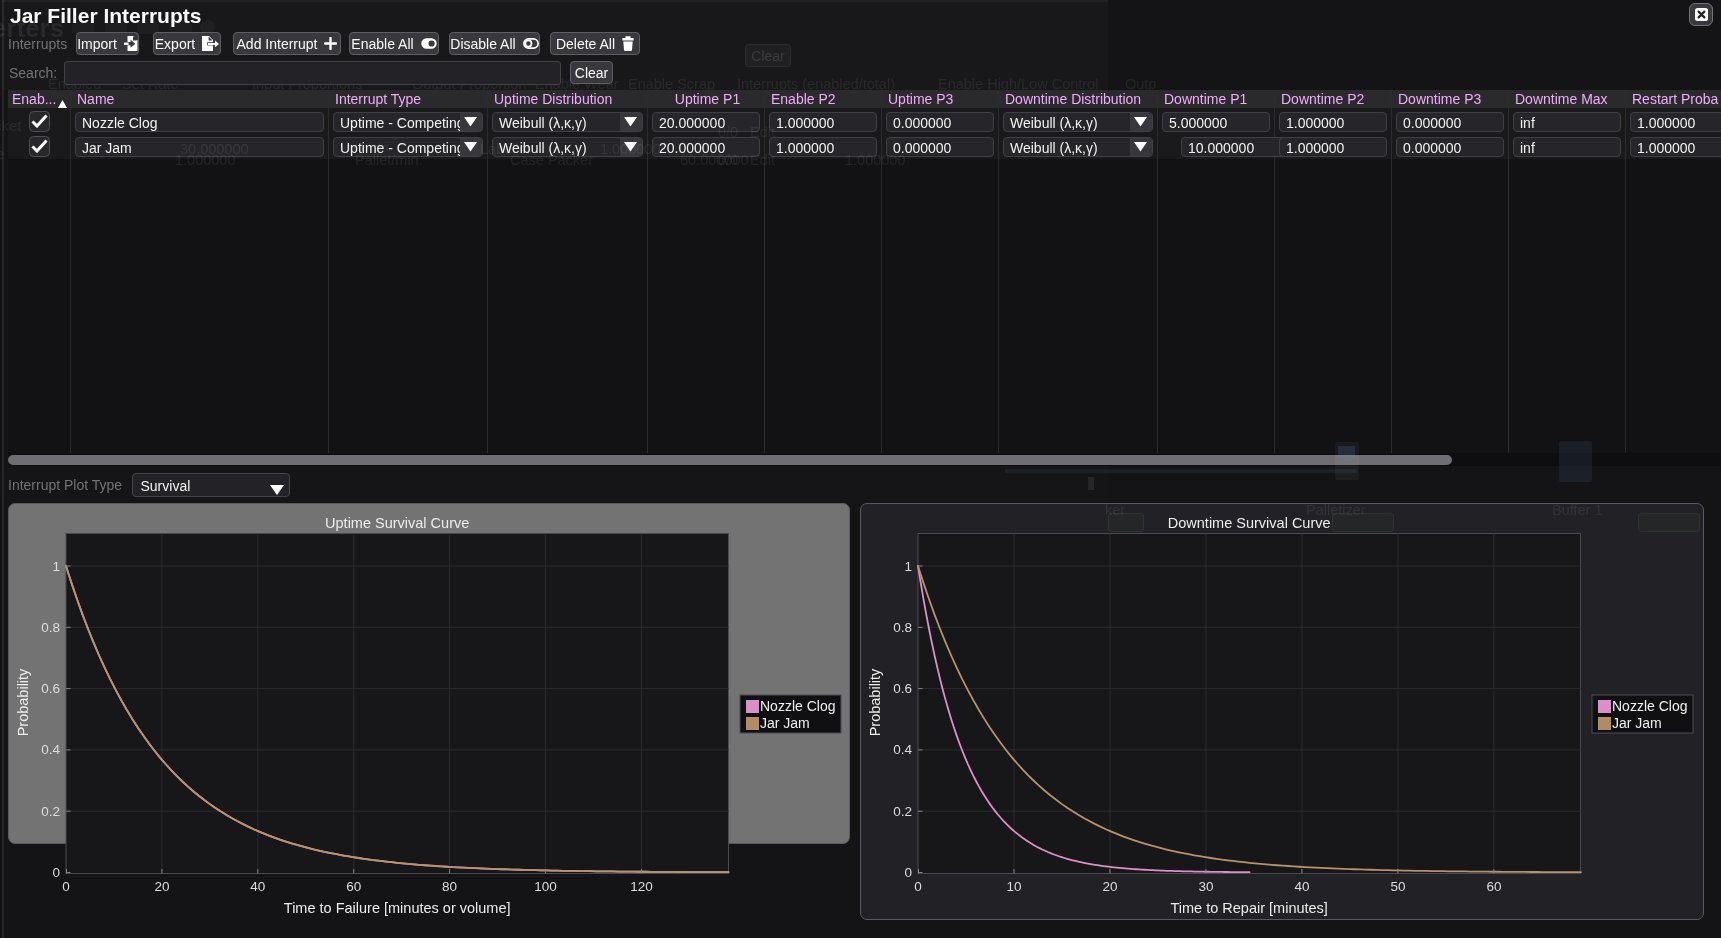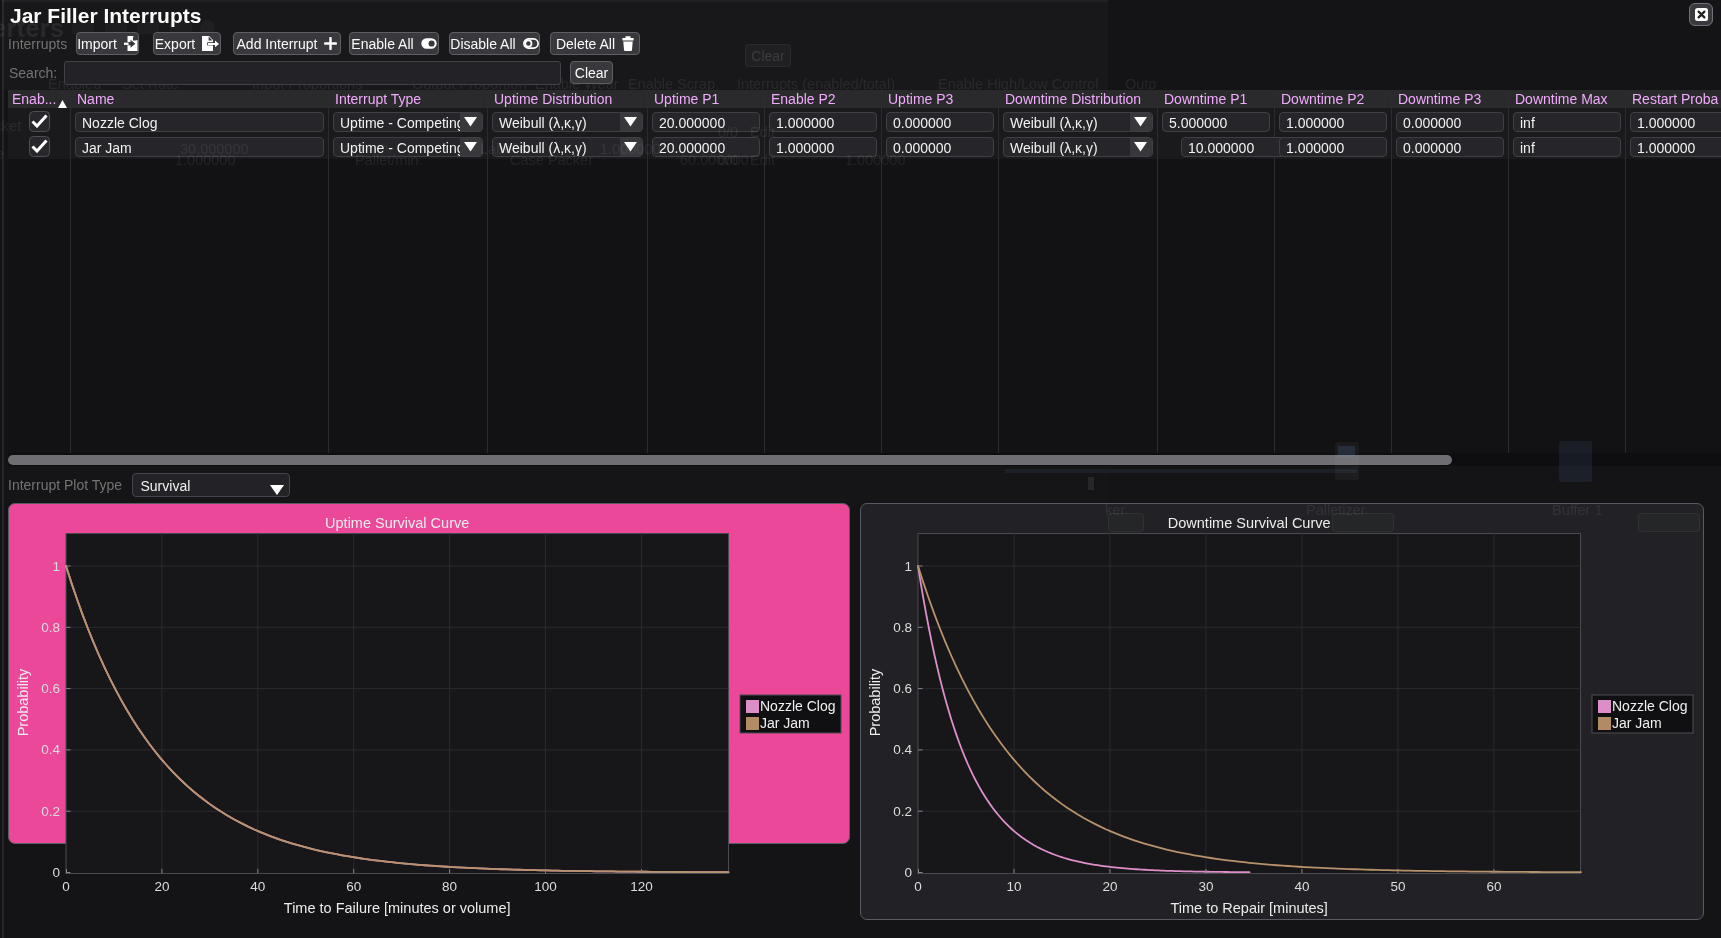--- a/index.html
+++ b/index.html
@@ -125,21 +125,21 @@
     <div style="position:absolute;left:1391px;top:90px;width:1px;height:363px;background:#2c2c30;"></div>
     <div style="position:absolute;left:1508px;top:90px;width:1px;height:363px;background:#2c2c30;"></div>
     <div style="position:absolute;left:1625px;top:90px;width:1px;height:363px;background:#2c2c30;"></div>
 <div class="hc" style="left:12px;top:90px;width:46px;">Enab...</div>
     <div style="position:absolute;left:58px;top:93.5px;"><svg width="9" height="8" viewBox="0 0 9 8">
         <path d="M4.5 0 L9 8 H0 z" fill="#fff"></path>
       </svg></div>
     <div class="hc" style="left:77px;top:90px;width:248px;">Name</div>
     <div class="hc" style="left:335px;top:90px;width:149px;">Interrupt Type</div>
     <div class="hc" style="left:494px;top:90px;width:150px;">Uptime Distribution</div>
-    <div class="hc" style="left:654px;top:90px;width:107px;">Uptime P1</div>
+    <div class="hc" style="left:654px;top:90px;width:107px;text-align:center;">Uptime P1</div>
     <div class="hc" style="left:771px;top:90px;width:107px;">Enable P2</div>
     <div class="hc" style="left:888px;top:90px;width:107px;">Uptime P3</div>
     <div class="hc" style="left:1005px;top:90px;width:149px;">Downtime Distribution</div>
     <div class="hc" style="left:1164px;top:90px;width:107px;">Downtime P1</div>
     <div class="hc" style="left:1281px;top:90px;width:107px;">Downtime P2</div>
     <div class="hc" style="left:1398px;top:90px;width:107px;">Downtime P3</div>
     <div class="hc" style="left:1515px;top:90px;width:107px;">Downtime Max</div>
     <div class="hc" style="left:1632px;top:90px;width:107px;">Restart Proba</div>
 <div style="position:absolute;left:29px;top:111.2px;width:20.5px;height:20.5px;background:#28282c;border:1.5px solid #4e4e54;border-radius:4.5px;box-sizing:border-box;display:flex;align-items:center;justify-content:center;">
       <svg width="17" height="14" viewBox="0 0 17 14">
@@ -270,21 +270,21 @@
 <div class="abs" style="left:8px;top:454.5px;width:1444px;height:10px;background:#6f6f73;border-radius:5px;"></div>
 
 <div class="lbl" style="left:8px;top:477px;">Interrupt Plot Type</div>
 <div class="abs" style="left:131.5px;top:473px;width:158.5px;height:24px;background:#232327;border:1px solid #45454b;border-radius:4px;">
   <div style="position:absolute;left:8px;top:3.5px;font-size:14px;">Survival</div>
   <div style="position:absolute;right:5px;top:7px;"><svg width="14" height="10.1" viewBox="0 0 14 10.1">
           <path d="M0 0 h14 l-7.0 10.1 z" fill="#fff"></path>
         </svg></div>
 </div>
 
-<div class="abs" style="left:8px;top:503px;width:842px;height:341px;background:#ec4899;border:1px solid #5a5a64;border-radius:7px;">
+<div class="abs" style="left:8px;top:503px;width:842px;height:341px;background:#737373;border:1px solid #5a5a64;border-radius:7px;">
 <svg width="842" height="417" viewBox="0 0 842 417" font-family="Liberation Sans, sans-serif">
         <rect x="57" y="29.5" width="662.5" height="340.0" fill="#17171a" stroke="#4a4a52" stroke-width="1"></rect>
         <line x1="152.91" y1="29.5" x2="152.91" y2="369.5" stroke="#2b2b2f" stroke-width="1"></line>
         <line x1="248.81" y1="29.5" x2="248.81" y2="369.5" stroke="#2b2b2f" stroke-width="1"></line>
         <line x1="344.72" y1="29.5" x2="344.72" y2="369.5" stroke="#2b2b2f" stroke-width="1"></line>
         <line x1="440.63" y1="29.5" x2="440.63" y2="369.5" stroke="#2b2b2f" stroke-width="1"></line>
         <line x1="536.53" y1="29.5" x2="536.53" y2="369.5" stroke="#2b2b2f" stroke-width="1"></line>
         <line x1="632.44" y1="29.5" x2="632.44" y2="369.5" stroke="#2b2b2f" stroke-width="1"></line>
         <line x1="57" y1="307.20" x2="719.5" y2="307.20" stroke="#2b2b2f" stroke-width="1"></line>
         <line x1="57" y1="245.90" x2="719.5" y2="245.90" stroke="#2b2b2f" stroke-width="1"></line>

